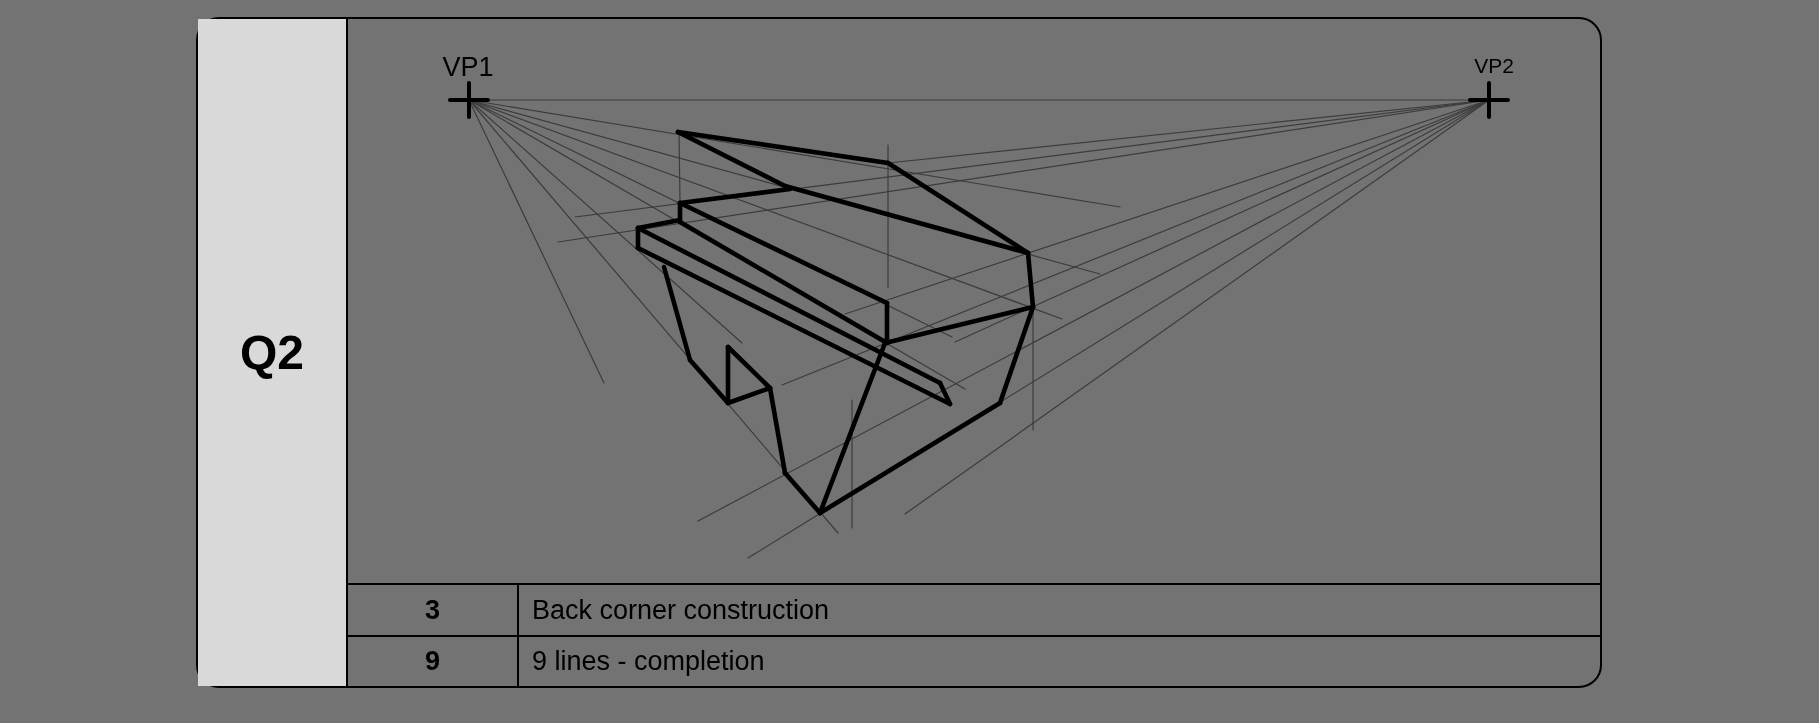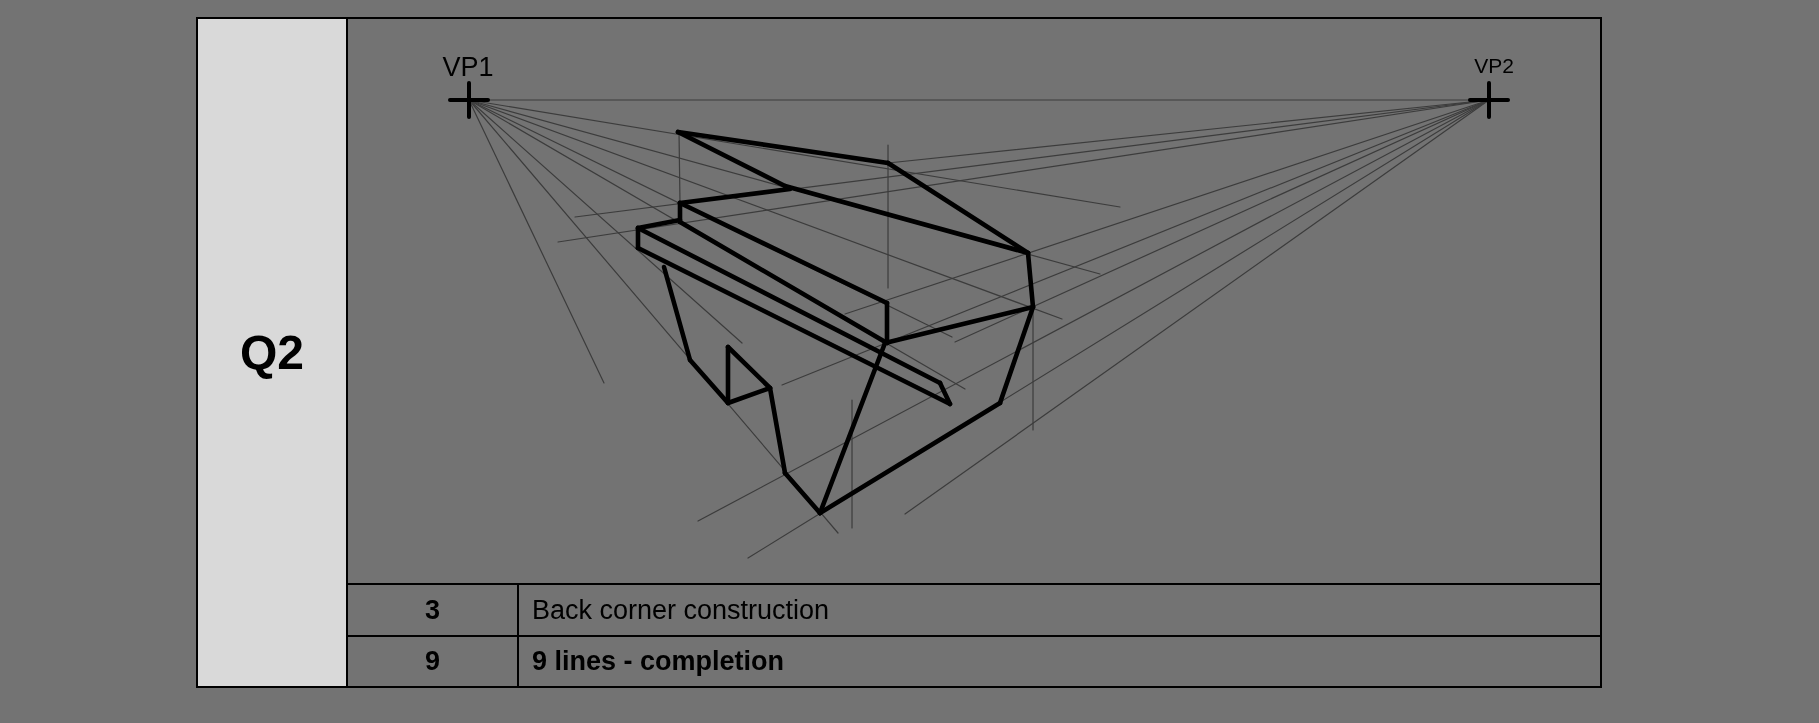--- a/index.html
+++ b/index.html
@@ -72,32 +72,32 @@
       <line x1="887" y1="303" x2="887" y2="343" stroke="#000000" stroke-width="4.6" stroke-linecap="round"></line>
       <line x1="885" y1="343" x2="1033" y2="307" stroke="#000000" stroke-width="4.6" stroke-linecap="round"></line>
       <line x1="450" y1="100" x2="488" y2="100" stroke="#000000" stroke-width="4" stroke-linecap="round"></line>
       <line x1="469" y1="83" x2="469" y2="117" stroke="#000000" stroke-width="4" stroke-linecap="round"></line>
       <line x1="1470" y1="100" x2="1508" y2="100" stroke="#000000" stroke-width="4" stroke-linecap="round"></line>
       <line x1="1489" y1="83" x2="1489" y2="117" stroke="#000000" stroke-width="4" stroke-linecap="round"></line>
       <text x="468" y="76" text-anchor="middle" font-family="&quot;Liberation Sans&quot;, sans-serif" font-size="27" fill="#000">VP1</text>
       <text x="1494" y="73" text-anchor="middle" font-family="&quot;Liberation Sans&quot;, sans-serif" font-size="21" fill="#000">VP2</text>
     </svg>
 
-  <div id="tbl" style="border-color: rgb(0, 0, 0);">
+  <div id="tbl" style="border-color: rgb(0, 0, 0); border-radius: 23px;">
 
     <div class="vline" style="left: 148px; top: 0px; width: 2px; height: 667px; background: rgb(0, 0, 0);"></div>
     <div class="hline" style="left: 148px; top: 564px; width: 1254px; height: 2px; background: rgb(0, 0, 0);"></div>
     <div class="hline" style="left: 148px; top: 616px; width: 1254px; height: 2px; background: rgb(0, 0, 0);"></div>
     <div class="vline" style="left: 319px; top: 564px; width: 2px; height: 103px; background: rgb(0, 0, 0);"></div>
 
     <div id="q2cell" style="background: rgb(217, 217, 217);">
       <span class="q2">Q2</span>
     </div>
 
     <div style="position:absolute;left:150px;top:0;width:1252px;height:564px;"></div>
 
     <div class="rub-num" style="left:150px;top:566px;width:169px;height:50px;">3</div>
     <div class="rub-desc" style="left:321px;top:566px;width:1081px;height:50px;">Back corner construction</div>
 
     <div class="rub-num" style="left:150px;top:618px;width:169px;height:49px;">9</div>
-    <div class="rub-desc" style="left:321px;top:618px;width:1081px;height:49px;font-weight:bold;">9 lines - completion</div>
+    <div class="rub-desc" style="left:321px;top:618px;width:1081px;height:49px;">9 lines - completion</div>
   </div>
 </div>
 
 </body></html>

